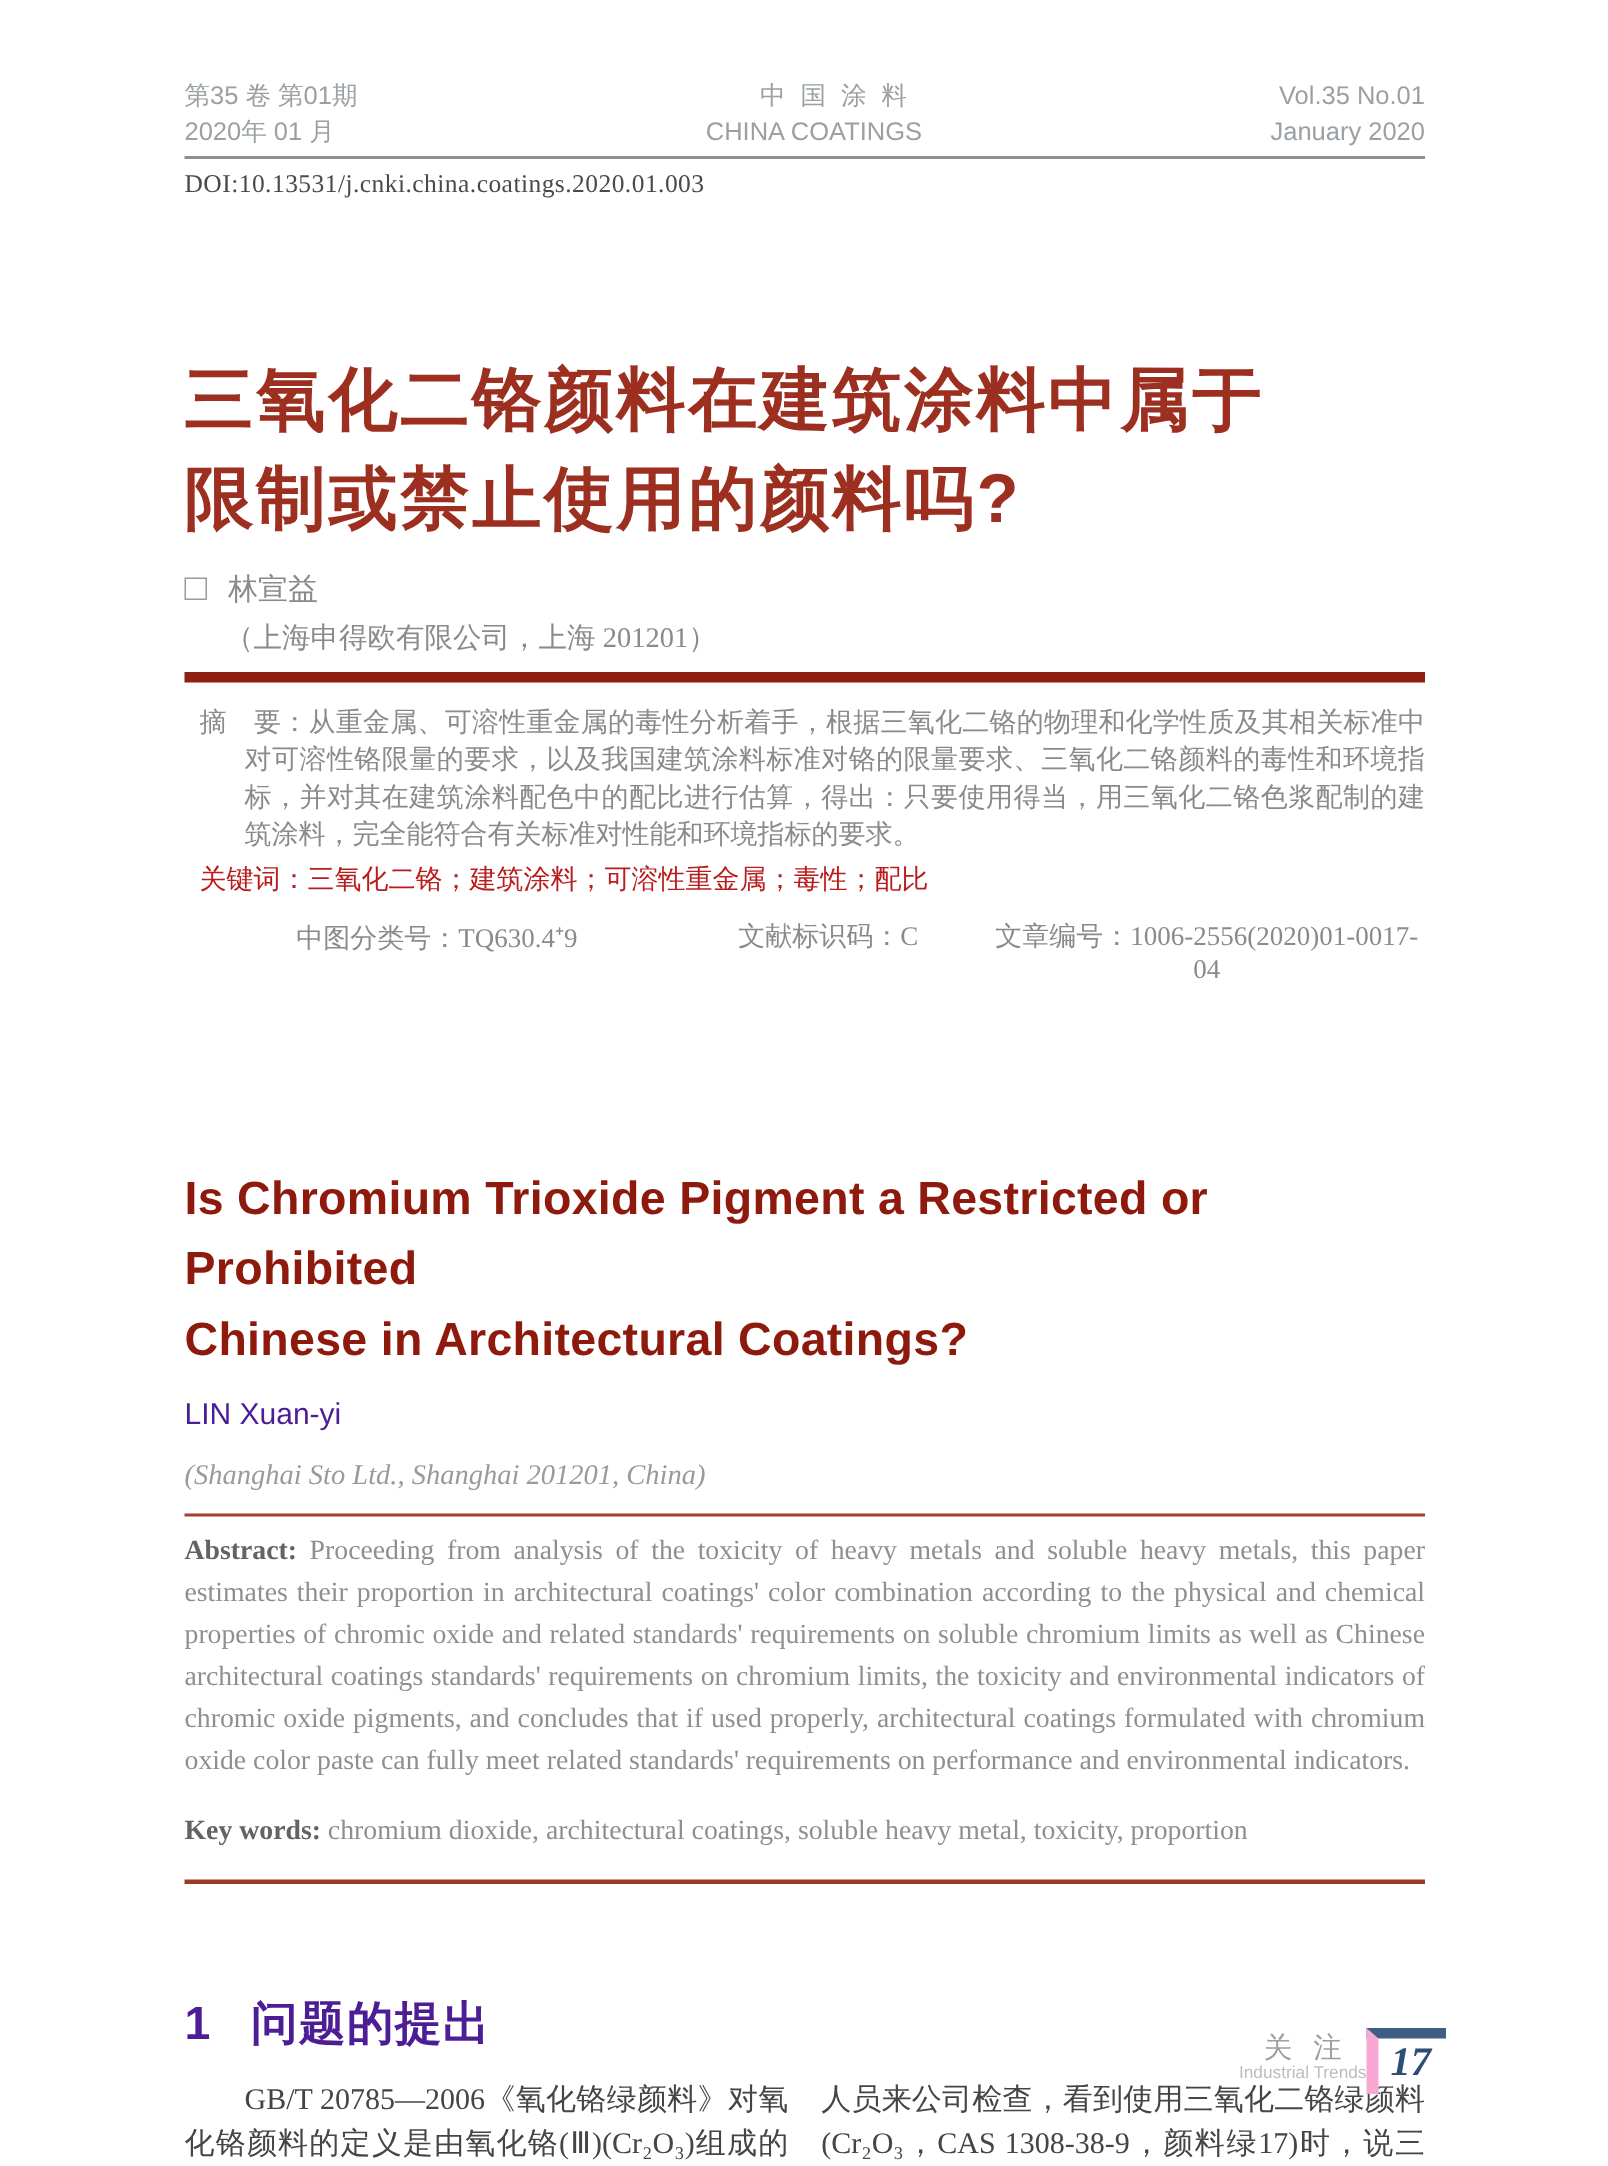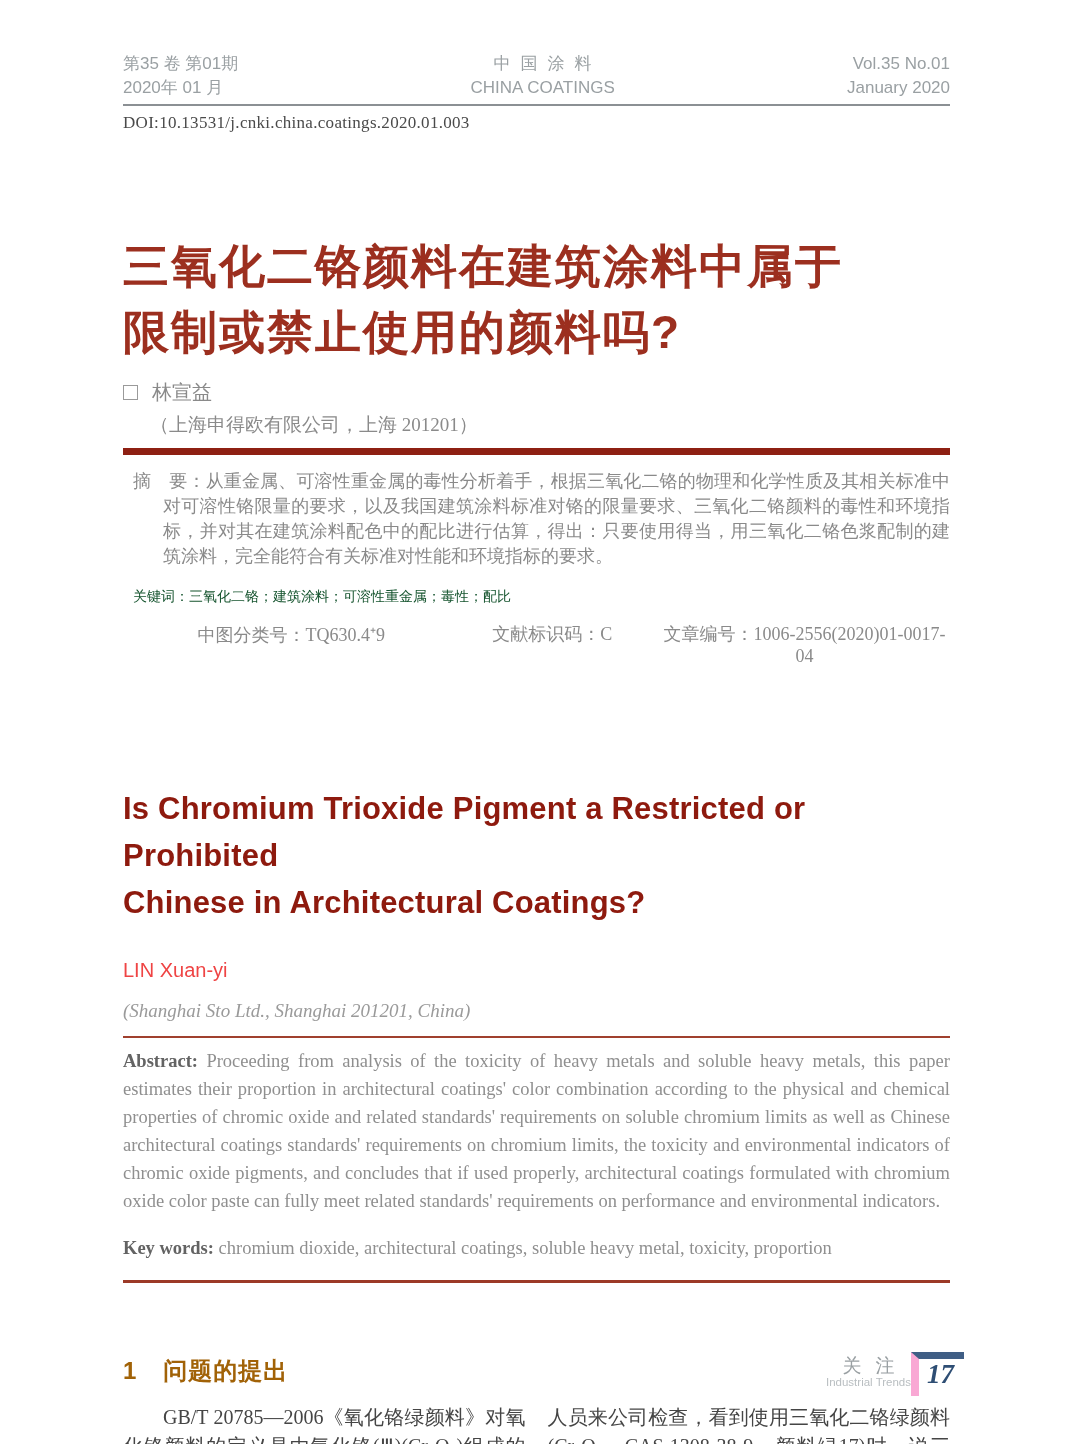--- a/index.html
+++ b/index.html
@@ -10,52 +10,52 @@
     background:#ffffff;
     box-sizing:border-box;
     padding:52px 122px 0 123px;
     font-family:"Liberation Serif", serif;
     color:#3f3f3f;
     overflow:hidden;
   }
   
   .header{display:flex;justify-content:space-between;align-items:flex-start;
     font-family:"Liberation Sans", sans-serif;color:#9aa0a3;font-size:17px;line-height:24px;}
-  .h-center{text-align:center;}
+  .h-center{text-align:right;}
   .h-center .cn{letter-spacing:10px;padding-left:10px;}
   .h-right{text-align:right;}
   .header-rule{border-bottom:2px solid #8b9094;margin-top:4px;}
   .doi{font-size:17px;color:#4a4a4a;margin-top:7px;letter-spacing:0.3px;}
   
   .title-cn{margin-top:100px;font-family:"Liberation Sans", sans-serif;
     font-weight:900;color:#9c2f1f;font-size:46px;line-height:66px;letter-spacing:2px;}
   .author-row{margin-top:14px;color:#8a8a8a;font-size:20px;display:flex;align-items:center;}
   .author-marker{display:inline-block;width:13px;height:13px;border:1.5px solid #9a9a9a;margin-right:14px;}
   .affil-cn{margin-top:6px;margin-left:27px;color:#8a8a8a;font-size:19px;}
   .rule-thick{height:7px;background:#8e2013;margin-top:10px;}
   
   .abs-cn{margin:14px 0 0 10px;font-size:18px;line-height:25px;color:#8a8a8a;
     text-align:justify;padding-left:30px;text-indent:-30px;}
-  .kw-cn{margin:15px 0 0 10px;font-size:14px;line-height:25px;color:#14532d;}
+  .kw-cn{margin:5px 0 0 10px;font-size:18px;line-height:25px;color:#b91c1c;}
   .meta-row{display:flex;margin:13px 0 0 14px;font-size:18px;color:#8a8a8a;text-align:center;}
   .meta-row .m1{width:318px;}
   .meta-row .m2{width:220px;}
   
   .title-en{margin-top:118px;font-family:"Liberation Sans", sans-serif;
     font-weight:bold;color:#8e1a0e;font-size:31px;line-height:47px;letter-spacing:0.2px;}
-  .author-en{margin-top:33px;font-family:"Liberation Sans", sans-serif;color:#ef4444;font-size:20px;}
+  .author-en{margin-top:16px;font-family:"Liberation Sans", sans-serif;color:#4c1d95;font-size:20px;}
   .affil-en{margin-top:18px;font-style:italic;color:#9a9a9a;font-size:19px;}
   .rule-thin{border-top:2px solid #a0402e;margin-top:14px;}
   .abs-en{margin-top:9px;font-size:18.5px;line-height:28px;color:#8f8f8f;text-align:justify;}
   .abs-en .lbl,.kw-en .lbl{font-weight:bold;color:#636363;}
   .kw-en{margin-top:0;font-size:18.5px;line-height:28px;color:#8f8f8f;}
   .rule-red3{height:3px;background:#9c3a28;margin-top:9px;}
   
   .sec-head{margin-top:72px;font-family:"Liberation Sans", sans-serif;
-    color:#a16207;font-size:24px;font-weight:bold;letter-spacing:1px;}
+    color:#4c1d95;font-size:31px;font-weight:bold;letter-spacing:1px;}
   .sec-head .num{margin-right:26px;font-weight:bold;}
   .cols{display:flex;gap:22px;margin-top:16px;}
   .col{flex:1;min-width:0;}
   .col p{margin:0;font-size:20px;line-height:28.5px;text-align:justify;color:#454545;}
   .col p.ind{text-indent:2em;}
   
   .pgfoot{position:absolute;top:1352px;right:108px;display:flex;align-items:flex-start;}
   .pgfoot .labels{text-align:center;margin-top:4px;}
   .pgfoot .cnlab{font-size:19px;color:#9aa0a3;letter-spacing:14px;padding-left:14px;line-height:20px;}
   .pgfoot .enlab{font-family:"Liberation Sans", sans-serif;font-size:11.5px;color:#b9bec1;line-height:13px;}

